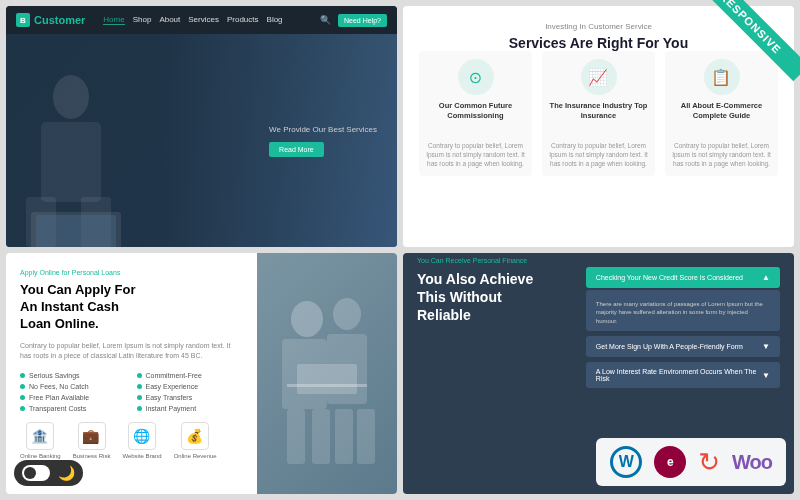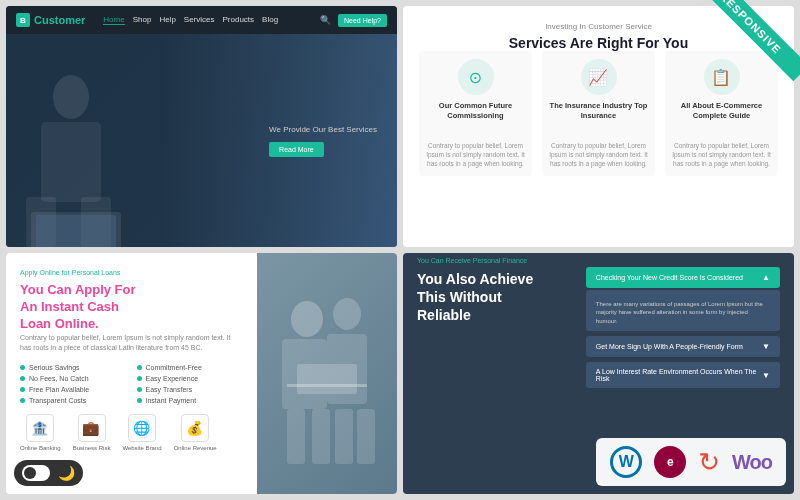--- a/index.html
+++ b/index.html
@@ -225,24 +225,25 @@
       padding: 16px 14px;
     }
 
     .loan-subtitle {
       color: #1abc9c;
       font-size: 7px;
       margin-bottom: 6px;
     }
 
     .loan-title {
-      color: #ec4899;
+      color: #000000;
       font-size: 13px;
       font-weight: bold;
       line-height: 1.3;
+      margin-bottom: 8px;
     }
 
     .loan-desc {
       color: #888;
       font-size: 7px;
       line-height: 1.5;
       margin-bottom: 10px;
     }
 
     .loan-features {
@@ -528,21 +529,21 @@
   <div class="panel panel-hero">
 
     <div class="hero-nav">
       <div class="hero-logo">
         <div class="hero-logo-icon">B</div>
         <span>Customer</span>
       </div>
       <div class="hero-nav-links">
         <span class="hero-nav-link active">Home</span>
         <span class="hero-nav-link">Shop</span>
-        <span class="hero-nav-link">Help</span>
+        <span class="hero-nav-link">About</span>
         <span class="hero-nav-link">Services</span>
         <span class="hero-nav-link">Products</span>
         <span class="hero-nav-link">Blog</span>
       </div>
       <div class="hero-nav-right">
         <span class="hero-search-icon">🔍</span>
         <button class="hero-cta-btn">Need Help?</button>
       </div>
     </div>
 

